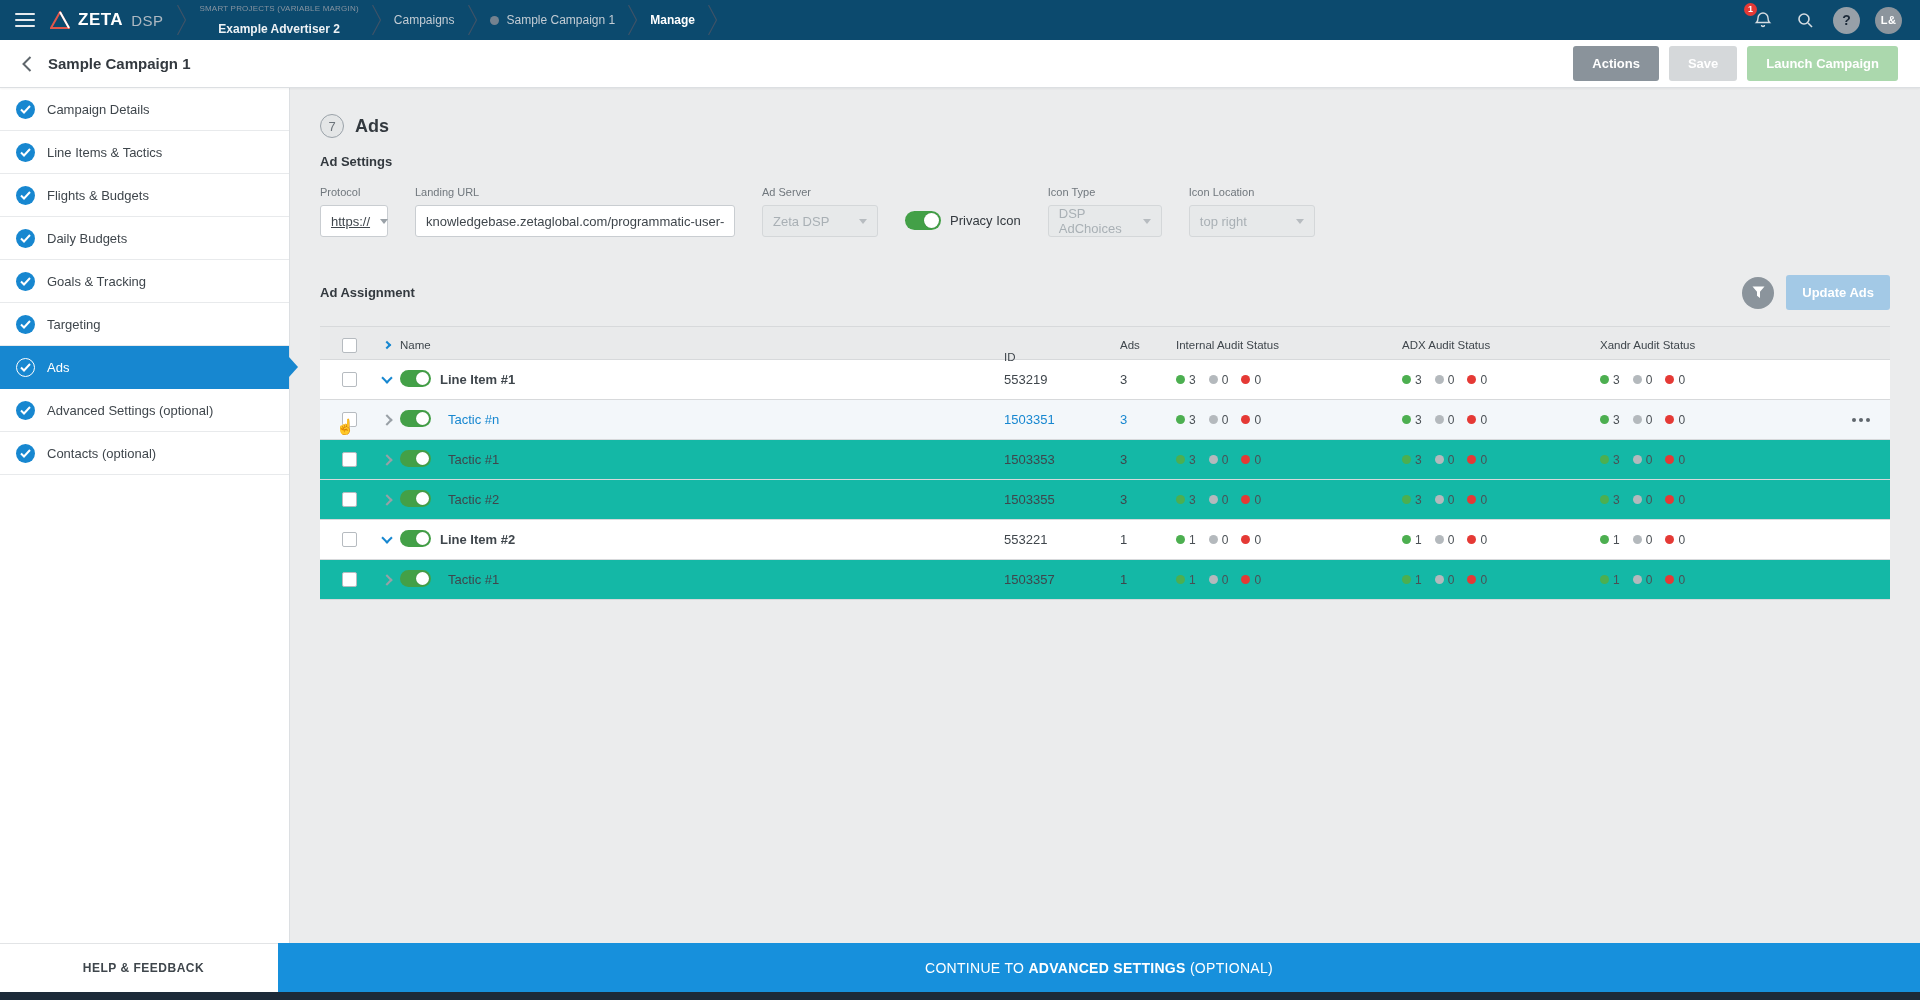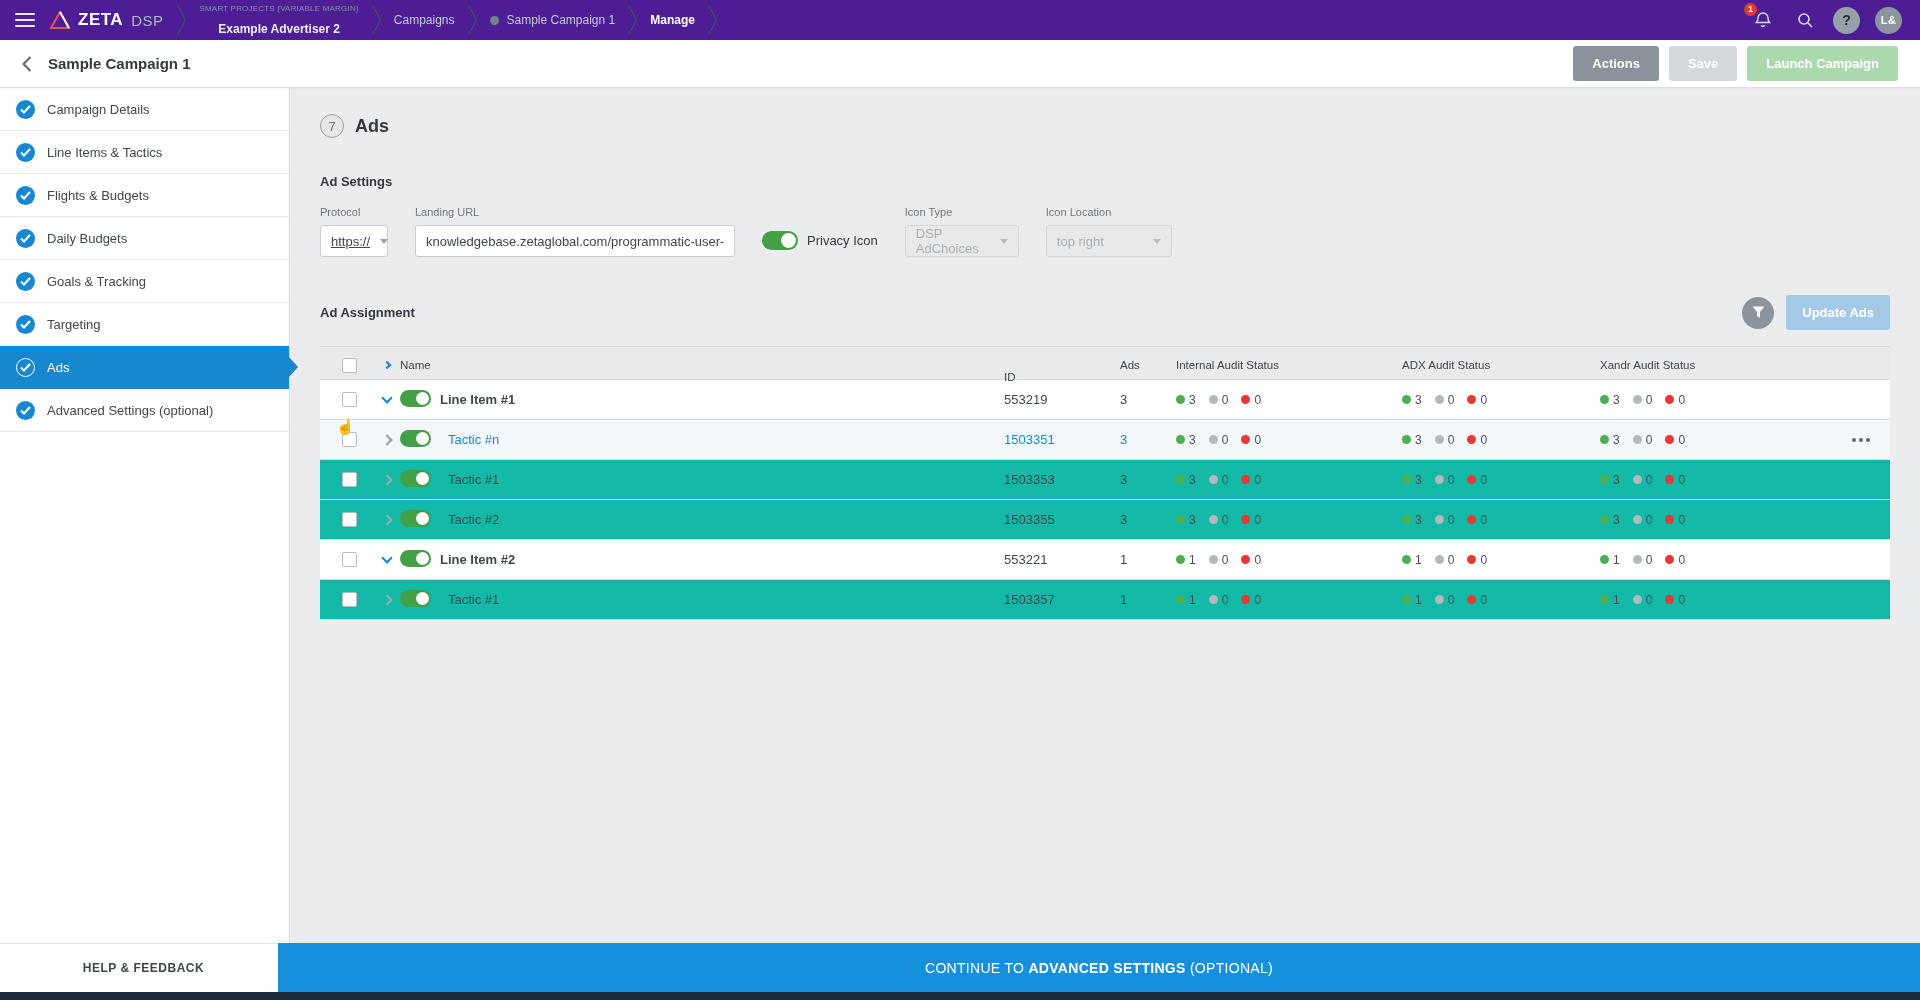--- a/index.html
+++ b/index.html
@@ -8,21 +8,21 @@
     font-family:"Liberation Sans", sans-serif;
     background:#ebeced;
     position:relative;
     overflow:hidden;
     color:#3f464c;
   }
 
   
   .topbar {
     position:absolute; top:0; left:0; right:0; height:40px;
-    background:#4c1d95; display:flex; align-items:center; color:#fff; z-index:6;
+    background:#0c4a6e; display:flex; align-items:center; color:#fff; z-index:6;
   }
   .hamburger { width:50px; height:40px; display:flex; flex-direction:column; justify-content:center; gap:4px; padding:0 15px; cursor:pointer; }
   .hamburger span { display:block; height:2px; background:#e7ebee; border-radius:1px; }
   .logo { display:flex; align-items:center; gap:8px; margin-right:14px; cursor:pointer; }
   .logo-zeta { font-size:17px; font-weight:bold; letter-spacing:.5px; color:#fff; }
   .logo-dsp  { font-size:15px; color:#aeb9c2; letter-spacing:.5px; }
   .crumbs { display:flex; align-items:center; height:100%; }
   .crumb-sep { display:flex; align-items:center; height:100%; }
   .crumb { padding:0 13px; font-size:12px; color:#c3ccd4; display:flex; align-items:center; gap:8px; cursor:pointer; white-space:nowrap; }
   .crumb.manage span { color:#fff; font-weight:bold; }
@@ -74,21 +74,21 @@
   }
   .footer-continue .em { font-weight:bold; }
   .bottom-strip { position:absolute; left:0; right:0; bottom:0; height:8px; background:#1c2a39; }
 
   
   .main { position:absolute; top:88px; left:290px; right:0; bottom:57px; padding:26px 30px; overflow:hidden; }
   .ads-heading { display:flex; align-items:center; gap:11px; }
   .step-badge { width:24px; height:24px; border-radius:50%; border:1px solid #9aa2a9; color:#6c747b; font-size:13px; display:flex; align-items:center; justify-content:center; background:#e4e6e7; }
   .ads-title { font-size:18px; font-weight:bold; color:#33393f; }
   .section-title { font-size:13px; font-weight:bold; color:#33393f; }
-  .ad-settings { margin-top:36px; }
+  .ad-settings { margin-top:16px; }
   .fields { display:flex; align-items:flex-end; gap:27px; }
   .field { display:flex; flex-direction:column; }
   .field-label { font-size:11px; color:#70777d; margin:17px 0 7px; }
   .control { height:32px; border:1px solid #c9cdd1; border-radius:3px; background:#fff; display:flex; align-items:center; padding:0 10px; font-size:13px; color:#3f464c; cursor:pointer; }
   .select { justify-content:space-between; gap:10px; }
   .caret { width:0; height:0; border-left:4px solid transparent; border-right:4px solid transparent; border-top:5px solid #9aa1a7; }
   .control.disabled { background:#e7e9ea; color:#a9b0b5; border-color:#d4d7d9; cursor:default; }
   .control.disabled .caret { border-top-color:#b7bcc0; }
   .w-protocol { width:68px;text-decoration:underline; } .w-landing { width:320px; } .w-adserver { width:116px; } .w-icontype { width:114px; } .w-iconloc { width:126px; }
   .url-text { white-space:nowrap; overflow:hidden; }
@@ -291,20 +291,28 @@
     <span class="step-label">Ads</span>
   </div>
       <div class="step">
     <span class="check">
       <svg width="11" height="9" viewBox="0 0 11 9" fill="none" stroke="#fff" stroke-width="2">
             <path d="M1 4.5 L4 7.5 L10 1"></path>
           </svg>
     </span>
     <span class="step-label">Advanced Settings (optional)</span>
   </div>
+      <div class="step">
+    <span class="check">
+      <svg width="11" height="9" viewBox="0 0 11 9" fill="none" stroke="#fff" stroke-width="2">
+            <path d="M1 4.5 L4 7.5 L10 1"></path>
+          </svg>
+    </span>
+    <span class="step-label">Contacts (optional)</span>
+  </div>
     </div>
 </aside>
 
 <main class="main">
   <div class="ads-heading">
     <span class="step-badge">7</span>
     <span class="ads-title">Ads</span>
   </div>
 
   <section class="ad-settings">
@@ -314,20 +322,27 @@
         <span class="field-label">Protocol</span>
         <div class="control select w-protocol">
           <span>https://</span>
           <span class="caret"></span>
         </div>
       </div>
       <div class="field">
         <span class="field-label">Landing URL</span>
         <div class="control w-landing">
           <span class="url-text">knowledgebase.zetaglobal.com/programmatic-user-gu...</span>
+        </div>
+      </div>
+      <div class="field">
+        <span class="field-label">Ad Server</span>
+        <div class="control select disabled w-adserver">
+          <span>Zeta DSP</span>
+          <span class="caret"></span>
         </div>
       </div>
       <div class="field">
         <div class="privacy-row">
           <span class="tgl"></span>
           <span>Privacy Icon</span>
         </div>
       </div>
       <div class="field">
         <span class="field-label">Icon Type</span>

